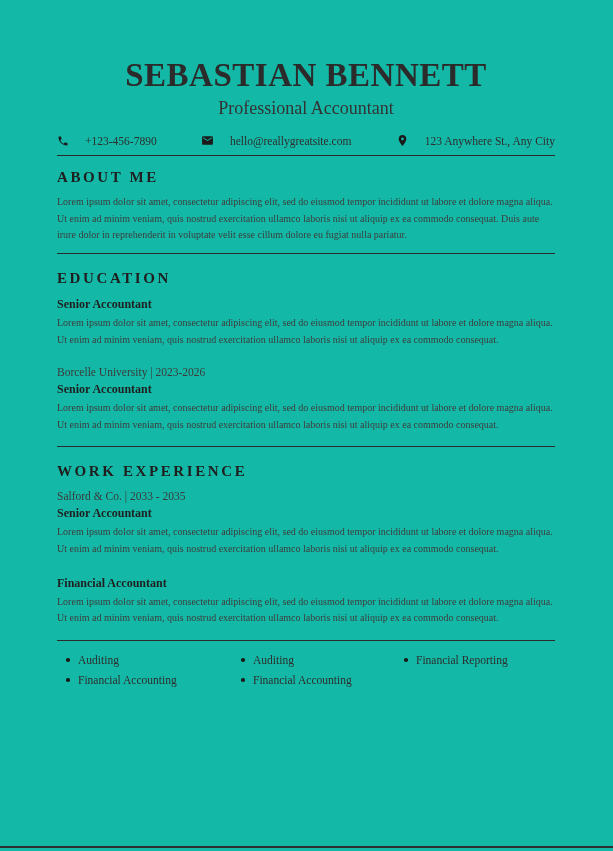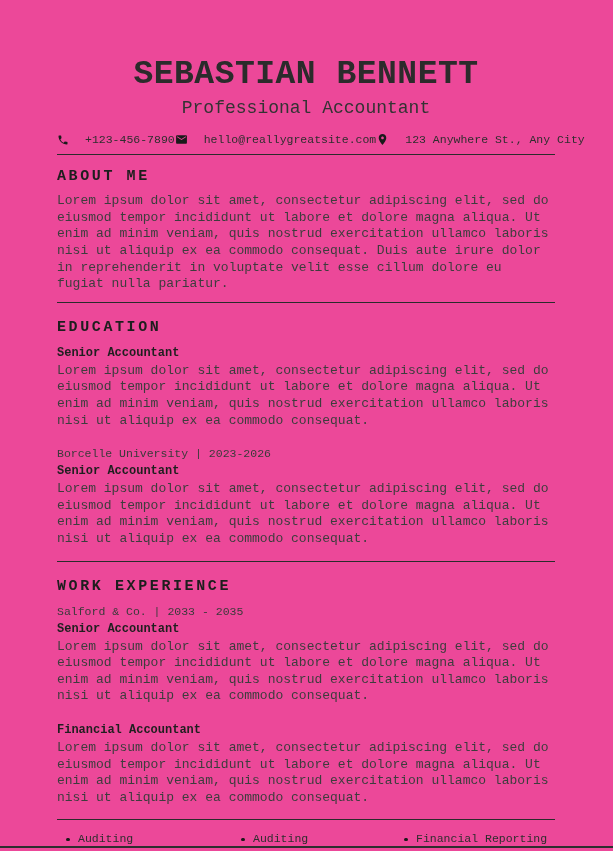--- a/index.html
+++ b/index.html
@@ -4,23 +4,23 @@
 <style>
   html, body {
     margin: 0;
     padding: 0;
     background: #ffffff;
   }
   .page {
     position: relative;
     width: 613px;
     height: 851px;
-    background: #ec4899;
+    background: #14b8a6;
     overflow: hidden;
-    font-family: Liberation Mono, monospace;
+    font-family: Liberation Serif, serif;
     color: #3d3d3d;
     box-sizing: border-box;
   }
   .content {
     position: relative;
     margin: 0 58px 0 57px; 
   }
   
   .name {
     margin: 0;
@@ -68,21 +68,21 @@
   .section-heading {
     margin: 0;
     font-size: 15px;
     font-weight: 800;
     letter-spacing: 2.6px;
     color: #1e1e1e;
   }
   .about-section .section-heading { padding-top: 13px; }
   .body-text {
     margin: 7px 0 0 0;
-    font-size: 13px;
+    font-size: 10px;
     line-height: 16.6px;
     color: #3d3d3d;
   }
   .about-section .body-text { margin-top: 8px; }
   .about-section .divider { margin-top: 9px; }
   .entry-section .section-heading { padding-top: 16px; }
   .entry { margin-top: 10px; }
   .entry + .entry { margin-top: 18px; }
   .entry-meta {
     font-size: 11.5px;

